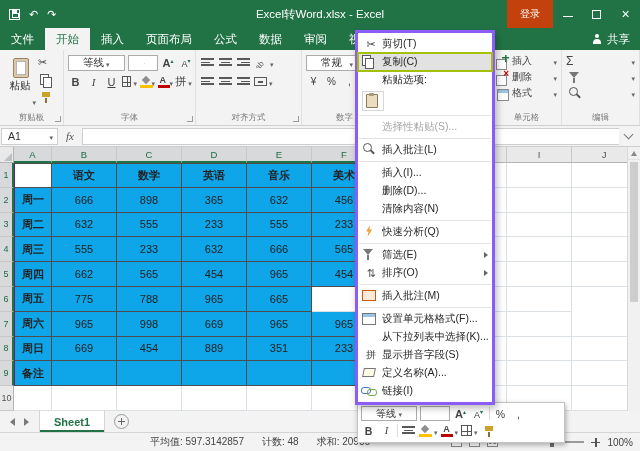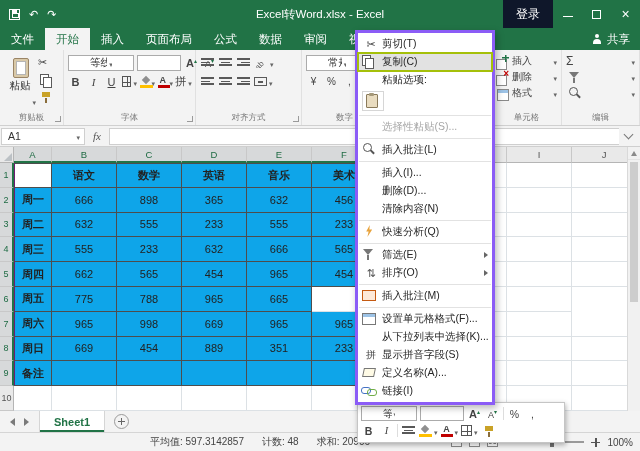--- a/index.html
+++ b/index.html
@@ -6,21 +6,21 @@
   html,body{width:640px;height:451px;overflow:hidden}
   body{font-family:"Liberation Sans","DejaVu Sans",sans-serif;font-size:11px;color:#333;background:#fff}
   .app{position:relative;width:640px;height:451px;overflow:hidden;background:#fff}
 
   
   .titlebar{position:absolute;top:0;left:0;right:0;height:28px;background:#217346;display:flex;align-items:center;color:#fff;z-index:10}
   .qat{display:flex;align-items:center;gap:9px;padding-left:9px;z-index:2}
   .qat .g{color:#fff;font-size:11px;line-height:11px}
   .win-title{position:absolute;left:0;right:0;text-align:center;font-size:11.5px;color:#fff;pointer-events:none}
   .tb-right{margin-left:auto;display:flex;align-items:stretch;height:100%;z-index:2}
-  .login{background:#0f172a;display:flex;align-items:center;padding:0 13px;font-size:12px}
+  .login{background:#c2410c;display:flex;align-items:center;padding:0 13px;font-size:10px}
   .winbtn{width:29px;display:flex;align-items:center;justify-content:center}
   .ic-save{width:11px;height:11px;border:1px solid #fff;position:relative}
   .ic-save::before{content:"";position:absolute;left:2px;top:0;width:5px;height:3px;background:#fff}
   .ic-save::after{content:"";position:absolute;left:2px;bottom:1px;width:5px;height:3px;border:1px solid #fff}
   .ic-min{width:10px;height:10px;position:relative}
   .ic-min::before{content:"";position:absolute;left:0;bottom:2px;width:10px;height:1px;background:#fff}
   .ic-rest{width:9px;height:9px;border:1px solid #fff}
   .ic-close{color:#fff;font-size:14px;line-height:14px}
 
   
@@ -33,21 +33,21 @@
   .ic-person::before{content:"";position:absolute;left:3px;top:0;width:4px;height:4px;border-radius:50%;background:#fff}
   .ic-person::after{content:"";position:absolute;left:1px;top:5px;width:8px;height:5px;border-radius:4px 4px 0 0;background:#fff}
 
   
   .ribbon{position:absolute;top:50px;left:0;right:0;height:76px;background:#f3f3f3;border-bottom:1px solid #d0d0d0;display:flex;z-index:8}
   .rgroup{position:relative;border-right:1px solid #e0e0e0;padding:3px 4px 13px;flex:0 0 auto}
   .glabel{position:absolute;bottom:1px;left:0;right:0;text-align:center;font-size:8.5px;color:#7a7a7a;white-space:nowrap}
   .launch{position:absolute;right:2px;bottom:3px;width:6px;height:6px;border-right:1px solid #9a9a9a;border-bottom:1px solid #9a9a9a}
   .frow{display:flex;align-items:center;gap:3px;height:19px}
   .crow{display:flex;align-items:center;gap:3px;height:16px;font-size:10px;color:#444;white-space:nowrap}
-  .combo{display:flex;align-items:center;background:#fff;border:1px solid #ababab;height:16px;padding:0 21px;font-size:10.5px;color:#333}
+  .combo{display:flex;align-items:center;background:#fff;border:1px solid #ababab;height:16px;padding:0 14px;font-size:10.5px;color:#333}
   .combo span{overflow:hidden;white-space:nowrap}
   .dda{margin-left:auto;padding-left:2px}
   .dda::before{content:"▾";font-size:7px;color:#666}
   .rbtn{height:16px;min-width:15px;display:flex;align-items:center;justify-content:center;font-size:11px;color:#444}
   .bold{font-weight:bold}.italic{font-style:italic;font-family:"Liberation Serif",serif}.und{text-decoration:underline}
   .ric{position:relative;width:18px;height:14px;display:inline-block;flex:0 0 auto}
   .g-clip{width:64px}
   .clip-inner{display:flex;gap:2px}
   .paste-btn{width:32px;height:58px;display:flex;flex-direction:column;align-items:center;justify-content:center;gap:2px;font-size:10.5px;color:#333}
   .ic-clipboard{position:relative;width:17px;height:20px}
@@ -122,21 +122,21 @@
   .ic-phonetic::before{content:"拼";font-size:10px;color:#444}
   .ic-name{width:16px;height:14px}
   .ic-name::before{content:"";position:absolute;left:3px;top:3px;width:10px;height:7px;border:1px solid #777;transform:skewX(-12deg);background:#fffbe6}
   .ic-link{width:16px;height:14px}
   .ic-link::before{content:"";position:absolute;left:1px;top:4px;width:8px;height:5px;border:1.5px solid #4472c4;border-radius:3px}
   .ic-link::after{content:"";position:absolute;left:7px;top:6px;width:8px;height:5px;border:1.5px solid #70ad47;border-radius:3px}
   .ic-none{width:16px;height:14px}
 
   
   .fbar{position:absolute;top:126px;left:0;right:0;height:21px;background:#f3f3f3;border-bottom:1px solid #cfcfcf;display:flex;align-items:center;z-index:7}
-  .namebox{width:84px;height:17px;background:#fff;border:1px solid #cfcfcf;margin-left:1px;display:flex;align-items:center;padding:0 4px 0 6px;font-size:10.5px}
+  .namebox{width:57px;height:17px;background:#fff;border:1px solid #cfcfcf;margin-left:1px;display:flex;align-items:center;padding:0 4px 0 6px;font-size:10.5px}
   .fx{font-style:italic;font-family:"Liberation Serif",serif;padding:0 8px;color:#555;font-size:11px}
   .finput{flex:1;height:17px;background:#fff;border:1px solid #cfcfcf;border-right:none}
   .fchev{width:7px;height:7px;border-right:1.5px solid #777;border-bottom:1.5px solid #777;transform:rotate(45deg);margin:0 8px 3px 6px}
 
   
   .grid{position:absolute;top:147px;left:0;width:640px;height:264px;background:#fff;overflow:hidden;z-index:1}
   .hrow{display:flex;height:16px}
   .corner{width:14px;flex:0 0 14px;background:#e9e9e9;border-right:1px solid #b5b5b5;border-bottom:1px solid #b5b5b5;position:relative}
   .corner::after{content:"";position:absolute;right:1px;bottom:1px;border-left:8px solid transparent;border-bottom:8px solid #bcc1c5}
   .ch{display:flex;align-items:center;justify-content:center;font-size:9.5px;color:#555;background:#e9e9e9;border-right:1px solid #c8c8c8;border-bottom:1px solid #b5b5b5}

